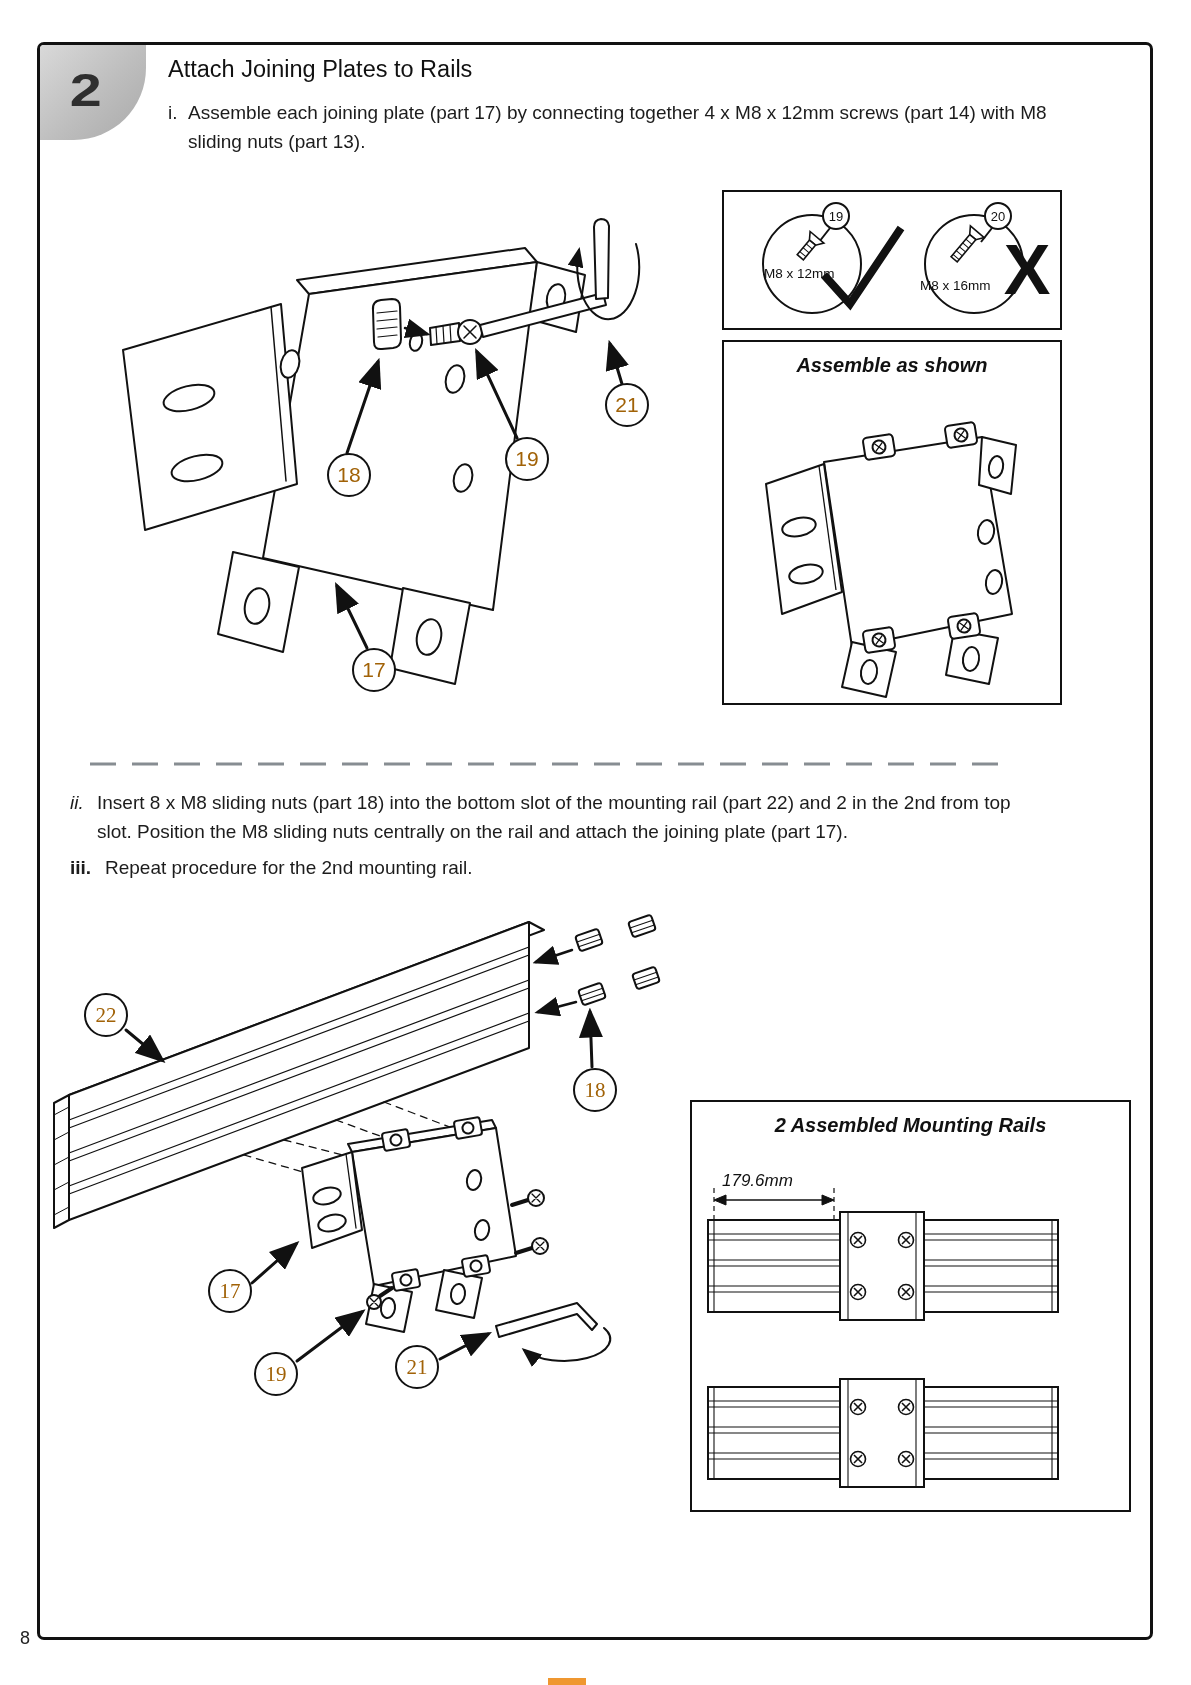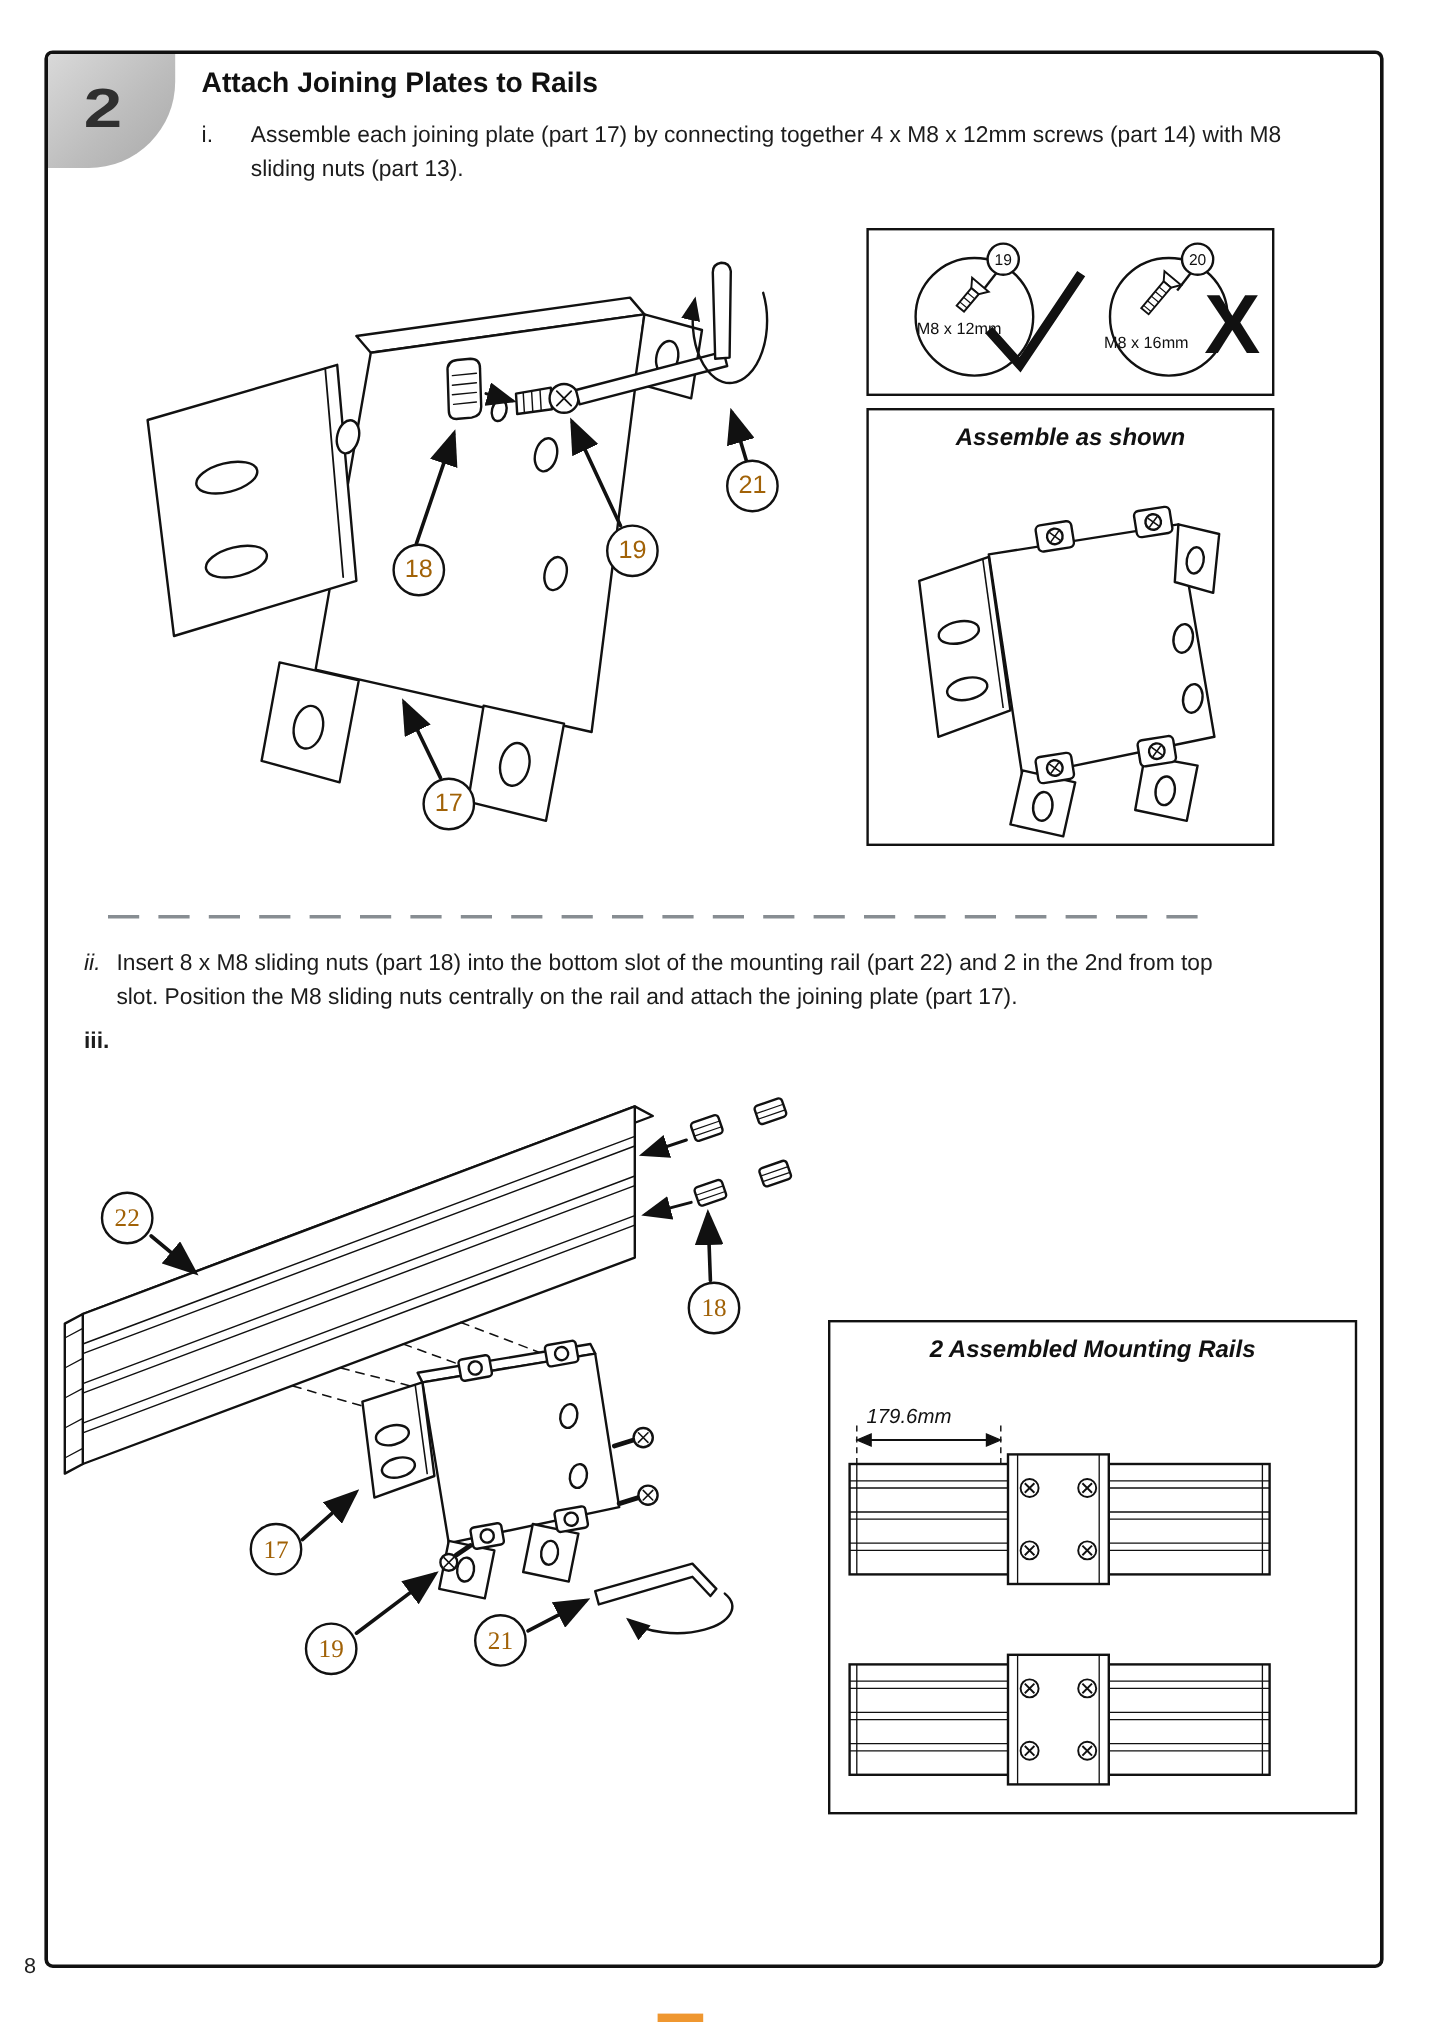--- a/index.html
+++ b/index.html
@@ -7,26 +7,26 @@
   body { width:1191px; height:1685px; font-family:"Liberation Sans", sans-serif; color:#1c1c1c; }
   #page { position:relative; width:1191px; height:1685px; background:#fff; overflow:hidden; }
   .sheet { position:absolute; left:37px; top:42px; width:1116px; height:1598px;
            border:3px solid #111; border-radius:7px; background:#fff; }
   .step-badge { position:absolute; left:40px; top:45px; width:106px; height:95px;
                 background:linear-gradient(135deg,#d9d9d9 0%,#bdbdbd 55%,#a9a9a9 100%);
                 border-bottom-right-radius:72px; border-top-left-radius:4px;
                 display:flex; align-items:center; justify-content:center; }
   .step-num { font-size:46px; font-weight:bold; color:#2f2f2f; transform:scaleX(1.25);
               margin-right:14px; margin-bottom:6px; }
-  .title { position:absolute; left:168px; top:56px; font-size:23.5px; font-weight:bold; color:#111; }
+  .title { position:absolute; left:168px; top:56px; font-size:23.5px; font-weight:normal; color:#111; }
   .instr { position:absolute; display:flex; font-size:19px; line-height:1.55; color:#1c1c1c; }
   .instr .marker { flex:none; }
   .instr-i { left:168px; top:98px; width:912px; }
   .instr-i .marker { width:20px; }
-  .instr-i .itext { width:885px;margin-left:21px; }
+  .instr-i .itext { width:885px; }
   .instr-ii { left:70px; top:788px; width:995px; }
   .instr-ii .marker { width:27px;font-style:italic; }
   .instr-ii .itext { width:950px; }
   .instr-iii { left:70px; top:853px; width:995px; }
   .instr-iii .marker { width:35px;font-weight:bold; }
   .diagram { position:absolute; }
   .upper-diagram { left:85px; top:182px; width:620px; height:585px; }
   .lower-diagram { left:44px; top:900px; width:630px; height:520px;font-family:Liberation Serif, serif; }
   .box { position:absolute; border:2.5px solid #111; background:#fff; }
   .screw-box { left:722px; top:190px; width:340px; height:140px; }
@@ -191,20 +191,21 @@
   <svg class="divider" width="922" height="8">
     <line x1="2" y1="4" x2="920" y2="4" stroke="#878d92" stroke-width="3" stroke-dasharray="26 16"></line>
   </svg>
 
   <div class="instr instr-ii">
     <span class="marker">ii.</span>
     <span class="itext">Insert 8 x M8 sliding nuts (part 18) into the bottom slot of the mounting rail (part 22) and 2 in the 2nd from top slot. Position the M8 sliding nuts centrally on the rail and attach the joining plate (part 17).</span>
   </div>
   <div class="instr instr-iii">
     <span class="marker">iii.</span>
+    <span class="itext">Repeat procedure for the 2nd mounting rail.</span>
   </div>
 
   <div class="diagram lower-diagram">
     <svg width="630" height="520" viewBox="0 0 630 520">
       <defs>
         <marker id="ahL" markerWidth="10" markerHeight="8" refX="8.5" refY="4" orient="auto">
           <path d="M0,0 L10,4 L0,8 Z" fill="#111"></path>
         </marker>
       </defs>
       <g fill="#fff" stroke="#111" stroke-width="2" stroke-linejoin="round" stroke-linecap="round">

